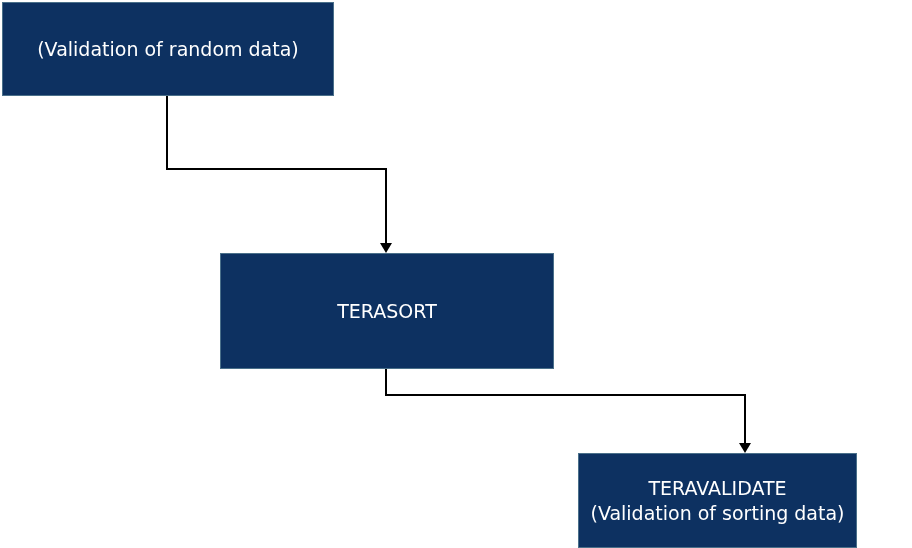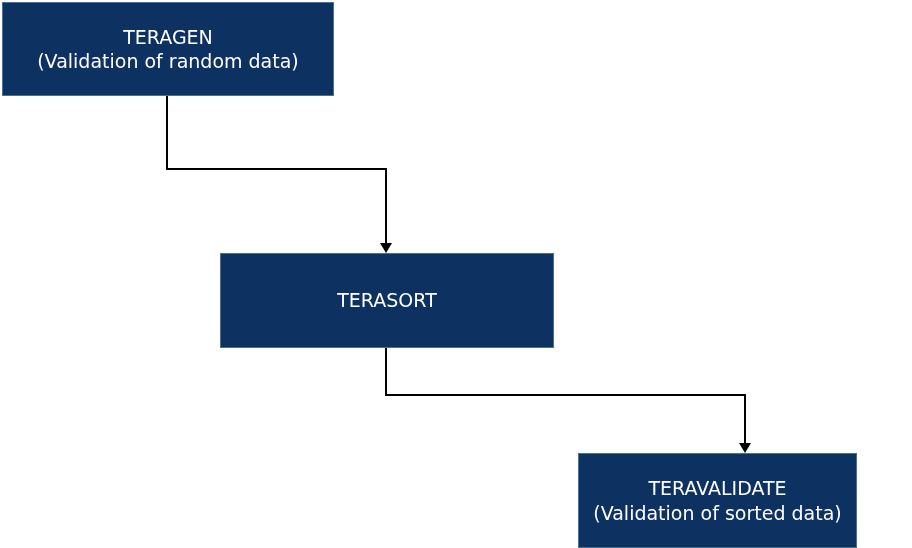--- a/index.html
+++ b/index.html
@@ -30,21 +30,21 @@
     flex-direction: column;
     align-items: center;
     justify-content: center;
     text-align: center;
     font-size: 19px;
     line-height: 1.28;
   }
   .node .title { white-space: nowrap; }
   .node .subtitle { white-space: nowrap; }
   #node-teragen      { left: 2px;   top: 2px;   width: 332px; height: 94px; }
-  #node-terasort     { left: 220px; top: 253px; width: 334px; height: 95px; }
+  #node-terasort     { left: 220px; top: 253px; width: 334px; height: 116px; }
   #node-teravalidate { left: 578px; top: 453px; width: 279px; height: 95px; }
   svg.connectors {
     position: absolute;
     left: 0; top: 0;
     width: 912px;
     height: 548px;
     pointer-events: none;
   }
   svg.connectors polyline {
     fill: none;
@@ -68,26 +68,25 @@
       <polygon points="380,243 392,243 386,253"></polygon>
     </g>
 
     <g>
       <polyline points="386,348 386,395 745,395 745,444"></polyline>
       <polygon points="739,443 751,443 745,453"></polygon>
     </g>
   </svg>
 
   <div class="node" id="node-teragen">
-    <div class="title">TERAGEN</div>
     <div class="subtitle">(Validation of random data)</div>
   </div>
 
   <div class="node" id="node-terasort">
     <div class="title">TERASORT</div>
   </div>
 
   <div class="node" id="node-teravalidate">
     <div class="title">TERAVALIDATE</div>
-    <div class="subtitle">(Validation of sorted data)</div>
+    <div class="subtitle">(Validation of sorting data)</div>
   </div>
 
 </div>
 
 </body></html>

